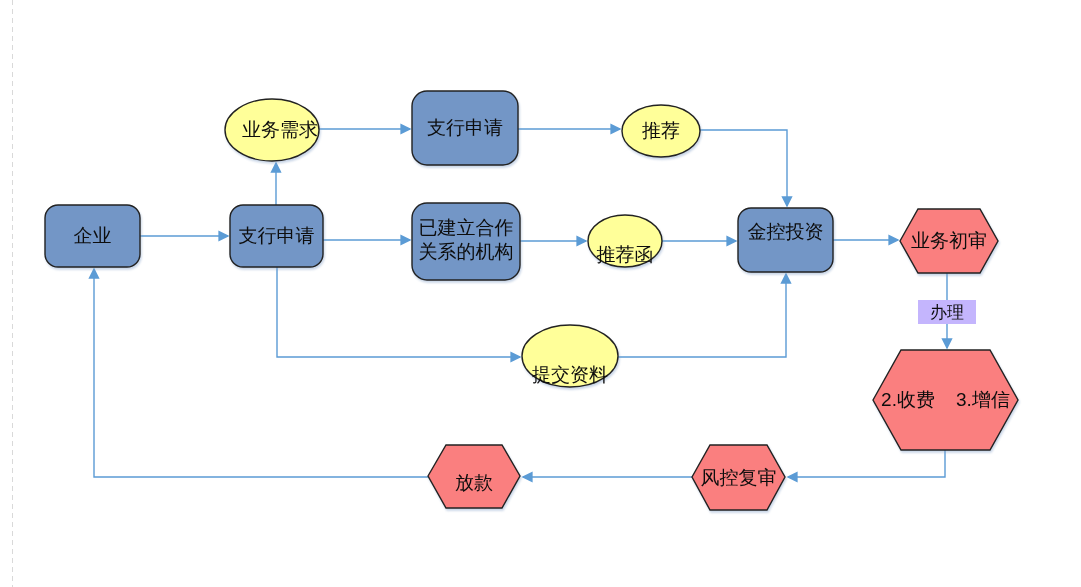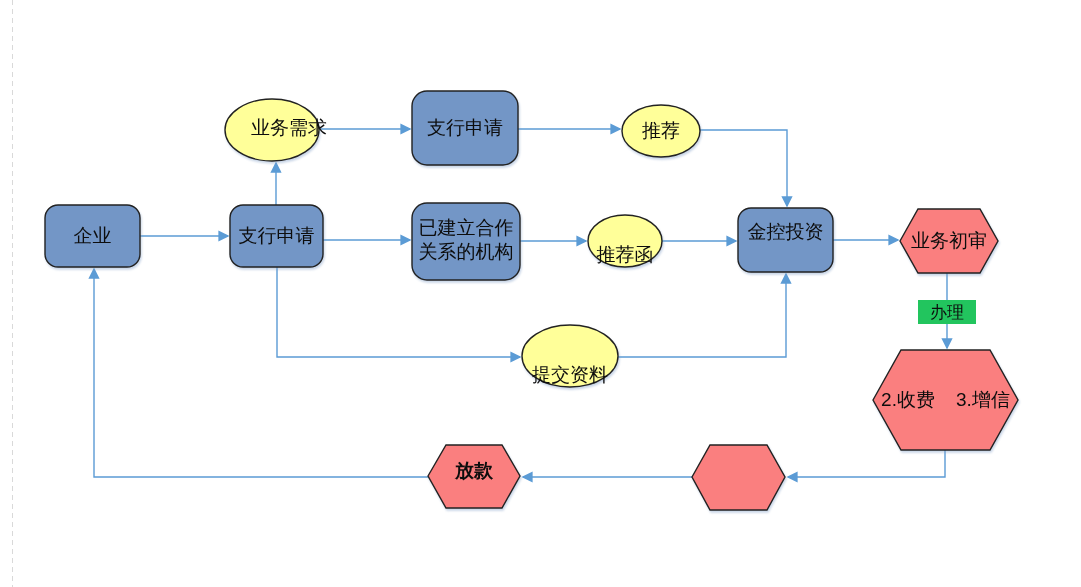--- a/index.html
+++ b/index.html
@@ -19,21 +19,21 @@
     text-align:center;
     color:#0d0d0d;
     font-size:19px;
     line-height:1.25;
     pointer-events:none;
   }
   .node-label .pre { white-space: pre; }
   .edge-label {
     position:absolute;
     display:flex; align-items:center; justify-content:center;
-    background:#22c55e;
+    background:#c4b5fd;
     color:#0d0d0d;
     font-size:17px;
     pointer-events:none;
   }
   .hex-label { font-size:19px; line-height:1.5; }
 </style>
 </head>
 <body>
 
 <div id="canvas">
@@ -79,21 +79,21 @@
       <polygon class="shape" points="692,477 710,445 767,445 785,477 767,510 710,510" fill="#fa7f7f"></polygon>
       <polygon class="shape" points="428,476 446,445 502,445 520,476 502,508 446,508" fill="#fa7f7f"></polygon>
       <ellipse class="shape" cx="570" cy="356" rx="48" ry="31" fill="#ffff99"></ellipse>
     </g>
   </svg>
 
   <div class="node-label" style="left:230px; top:205px; width:93px; height:62px;">支行申请</div>
 
   <div class="node-label" style="left:45px; top:205px; width:95px; height:62px;">企业</div>
 
-  <div class="node-label" style="left:242px; top:99px; width:94px; height:62px;font-family:Liberation Mono, monospace;">业务需求</div>
+  <div class="node-label" style="left:233px; top:99px; width:94px; height:62px;">业务需求</div>
 
   <div class="node-label" style="left:412px; top:91px; width:106px; height:74px;">支行申请</div>
 
   <div class="node-label" style="left:412px; top:203px; width:108px; height:77px;font-family:Liberation Mono, monospace;">
     <span>已建立合作</span>
     <span>关系的机构</span>
   </div>
 
   <div class="node-label" style="left:622px; top:105px; width:78px; height:52px;">推荐</div>
 
@@ -102,18 +102,19 @@
   <div class="node-label" style="left:738px; top:208px; width:95px; height:48px;">金控投资</div>
 
   <div class="node-label" style="left:900px; top:209px; width:98px; height:64px;">业务初审</div>
 
   <div class="edge-label" style="left:918px; top:300px; width:58px; height:24px;">办理</div>
 
   <div class="node-label hex-label" style="left:873px; top:350px; width:145px; height:100px;">
     <span class="pre">2.收费    3.增信</span>
   </div>
 
+  <div class="node-label" style="left:692px; top:445px; width:93px; height:65px;">风控复审</div>
 
-  <div class="node-label" style="left:428px; top:433px; width:92px; height:76px;font-weight:bold;">放款</div>
+  <div class="node-label" style="left:428px; top:445px; width:92px; height:76px;">放款</div>
 
   <div class="node-label" style="left:522px; top:344px; width:96px; height:61px;">提交资料</div>
 
 </div>
 
 </body></html>

